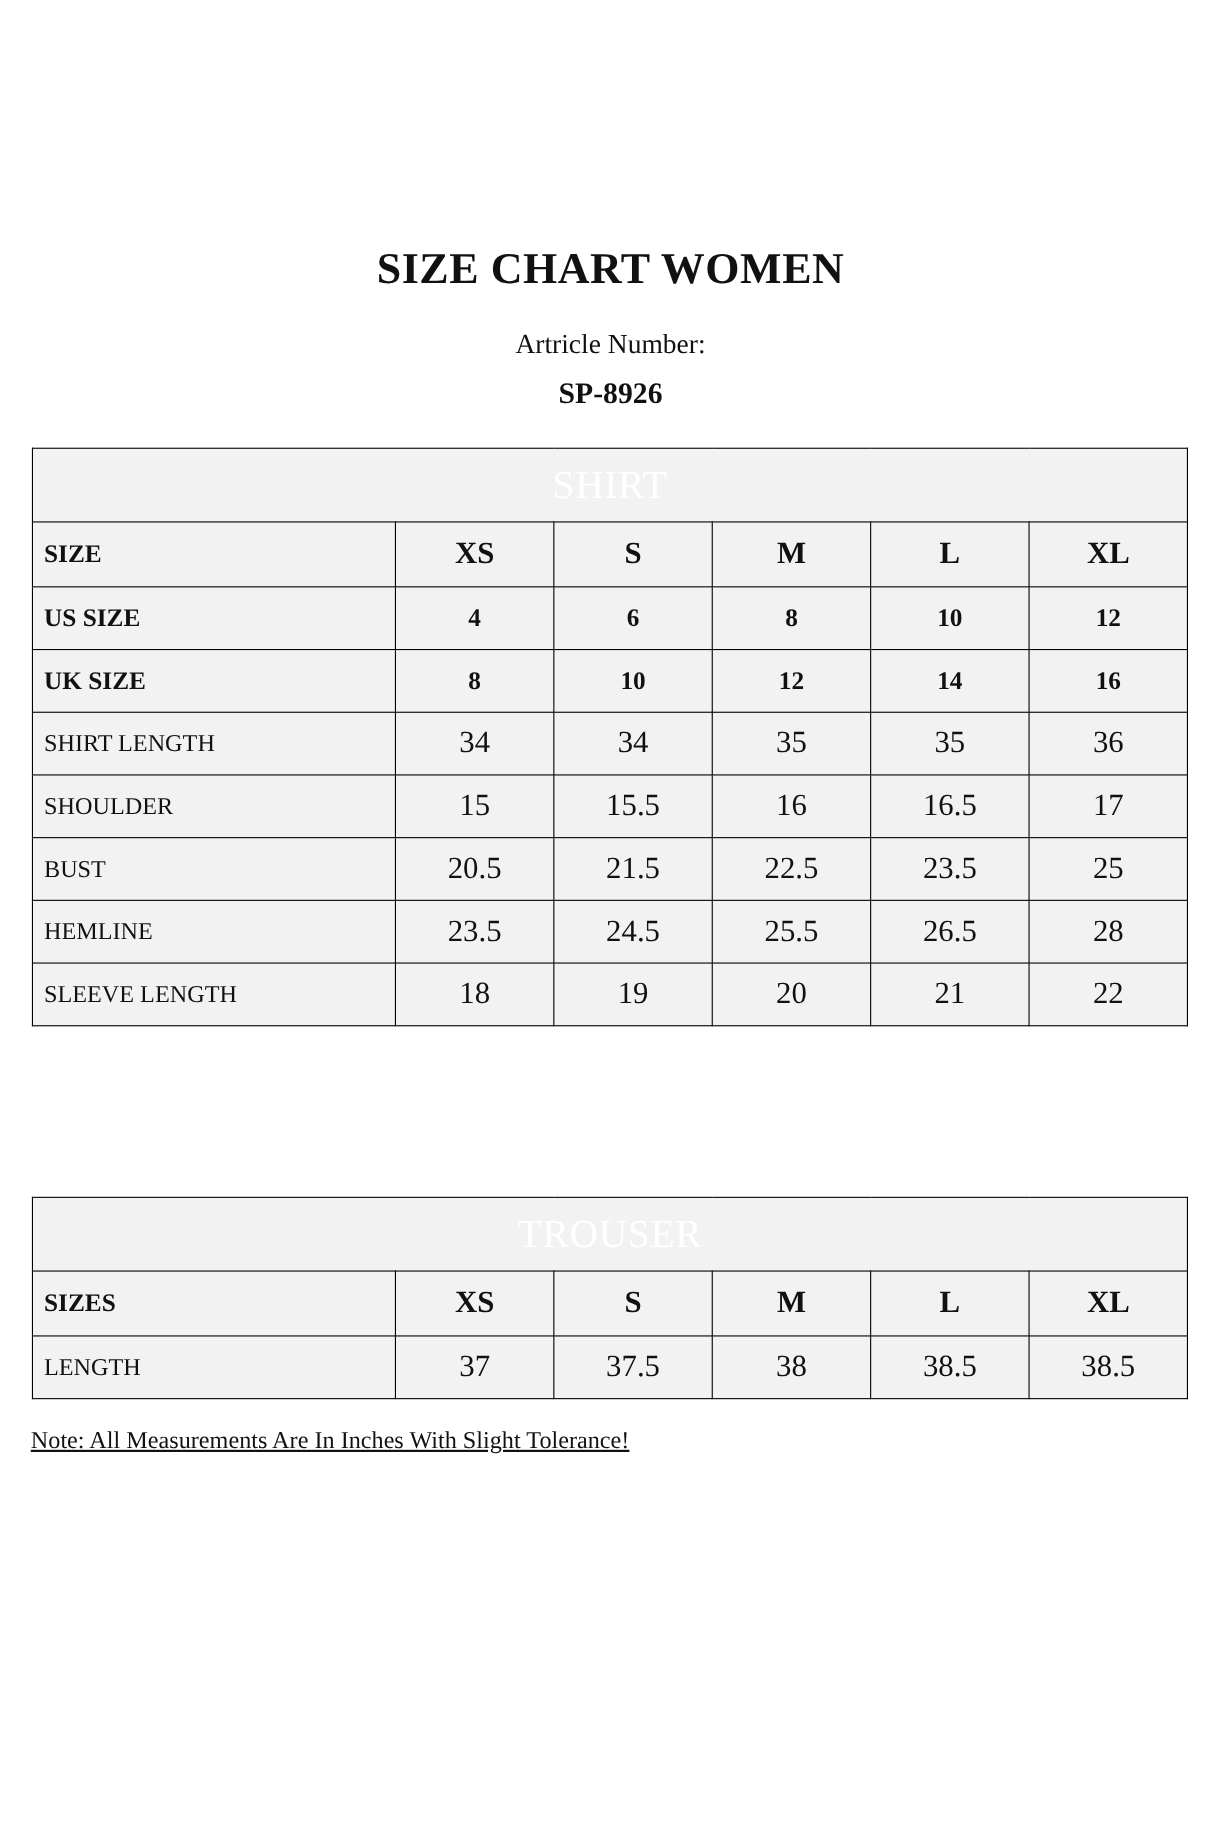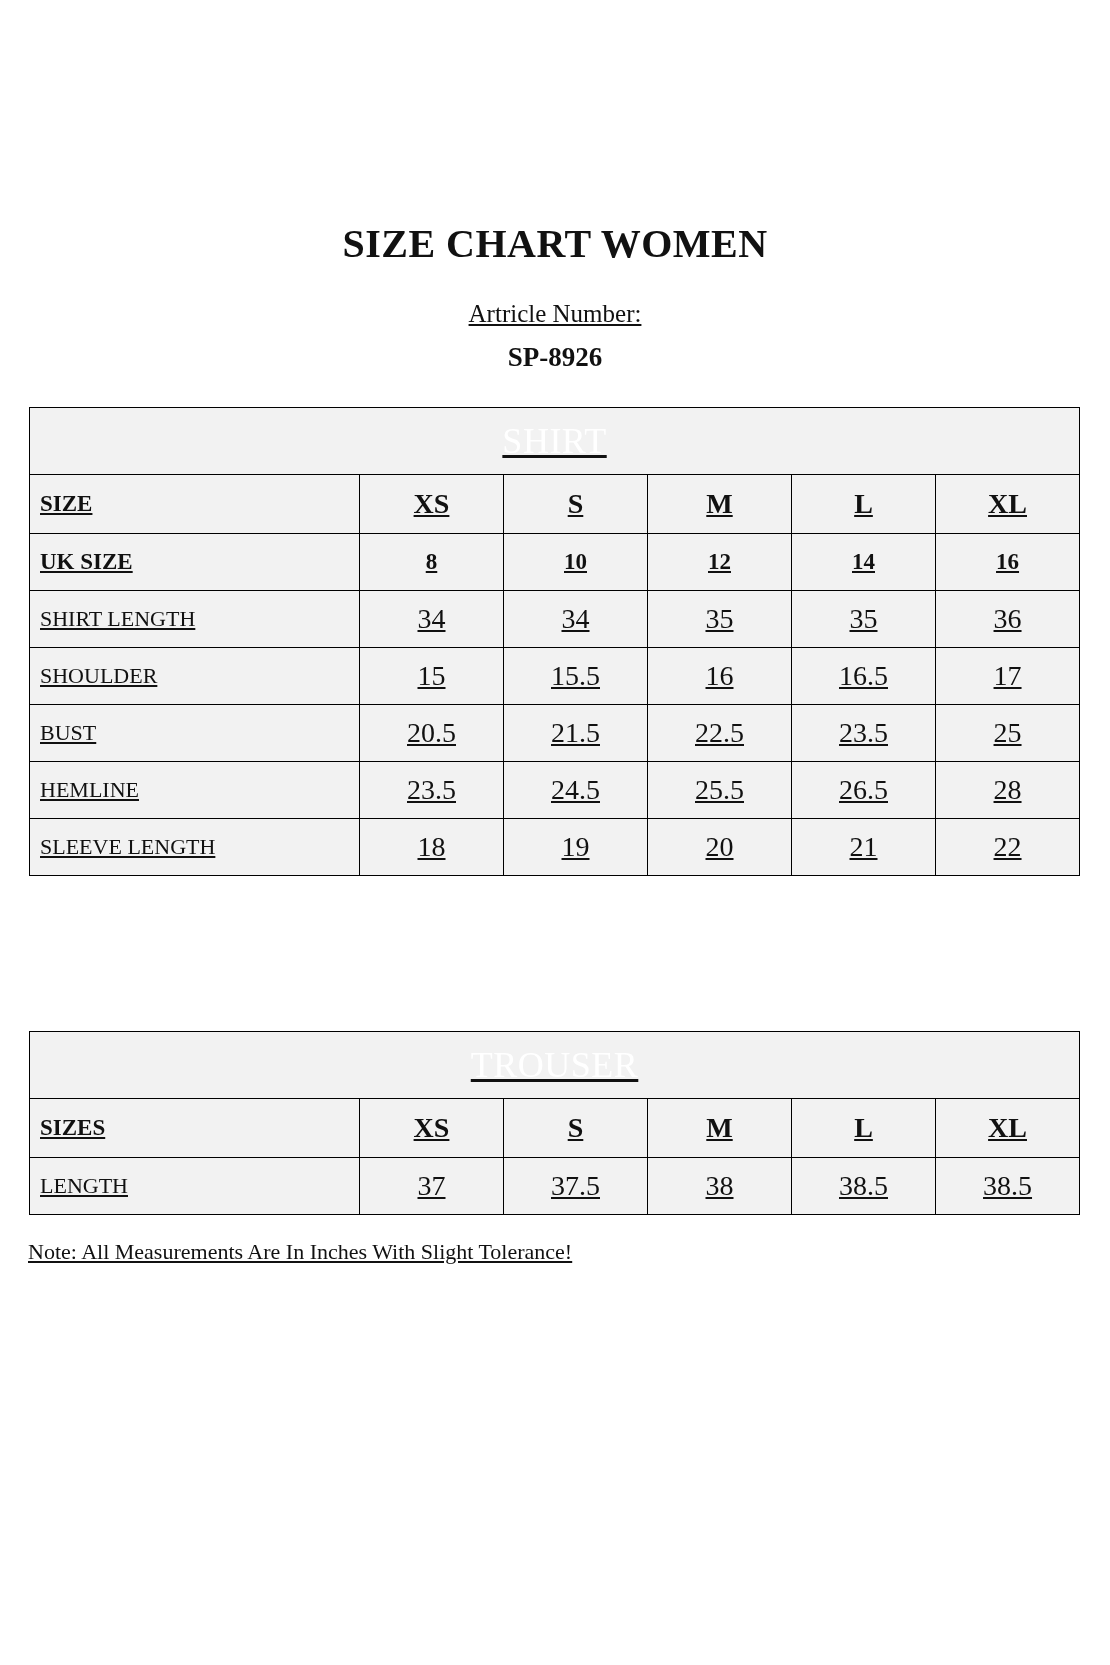--- a/index.html
+++ b/index.html
@@ -28,38 +28,36 @@
     letter-spacing: 0.5px;
     margin-top: 222px;
     font-weight: 700;
     line-height: 1.1;
   }
   .subtitle {
     text-align: center;
     font-size: 25px;
     margin-top: 34px;
     font-weight: 400;
-    text-decoration: underline;
   }
   .article-no {
     text-align: center;
     font-size: 27px;
     font-weight: bold;
     margin-top: 14px;
   }
 
   .table-wrap {
     margin: 0 auto;
     width: 1052px;
   }
   table.chart {
     border-collapse: collapse;
     width: 932px;
     table-layout: fixed;
-    text-decoration: underline;
   }
   table.chart td, table.chart th {
     border: 1.5px solid #000000;
     padding: 0;
     background: #f2f2f2;
   }
   .bandhead td {
     background: #000000;
     color: #ffffff;
     text-align: center;
@@ -126,20 +124,28 @@
           </tr>
           <tr>
             <td class="lbl bold">SIZE</td>
             <td class="sizehdr">XS</td>
             <td class="sizehdr">S</td>
             <td class="sizehdr">M</td>
             <td class="sizehdr">L</td>
             <td class="sizehdr">XL</td>
           </tr>
           <tr>
+            <td class="lbl bold">US SIZE</td>
+            <td class="val bold">4</td>
+            <td class="val bold">6</td>
+            <td class="val bold">8</td>
+            <td class="val bold">10</td>
+            <td class="val bold">12</td>
+          </tr>
+          <tr>
             <td class="lbl bold">UK SIZE</td>
             <td class="val bold">8</td>
             <td class="val bold">10</td>
             <td class="val bold">12</td>
             <td class="val bold">14</td>
             <td class="val bold">16</td>
           </tr>
           <tr>
             <td class="lbl">SHIRT LENGTH</td>
             <td class="val">34</td>

